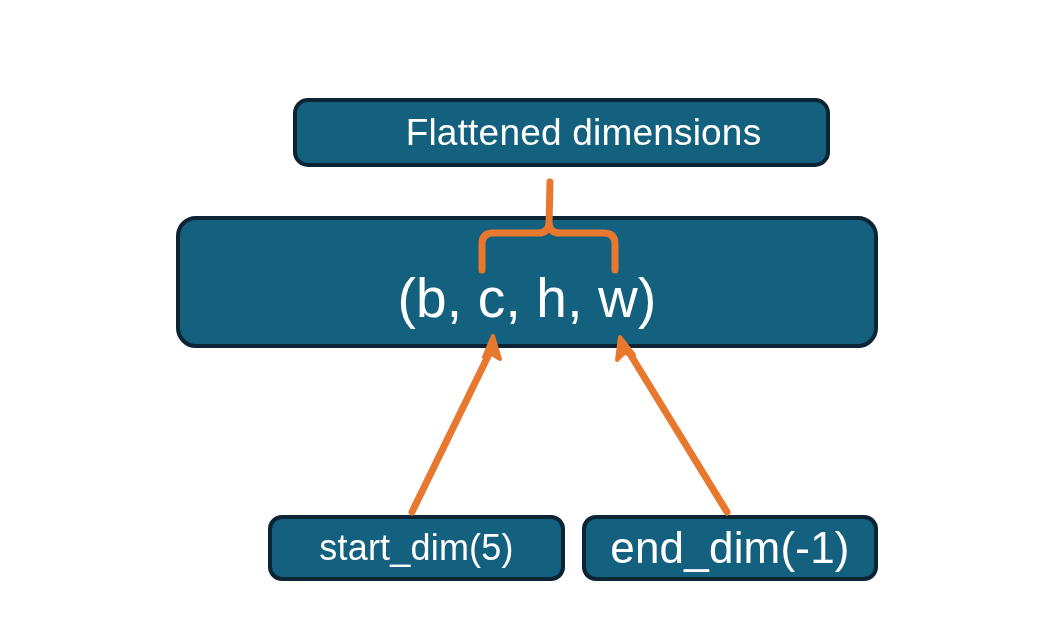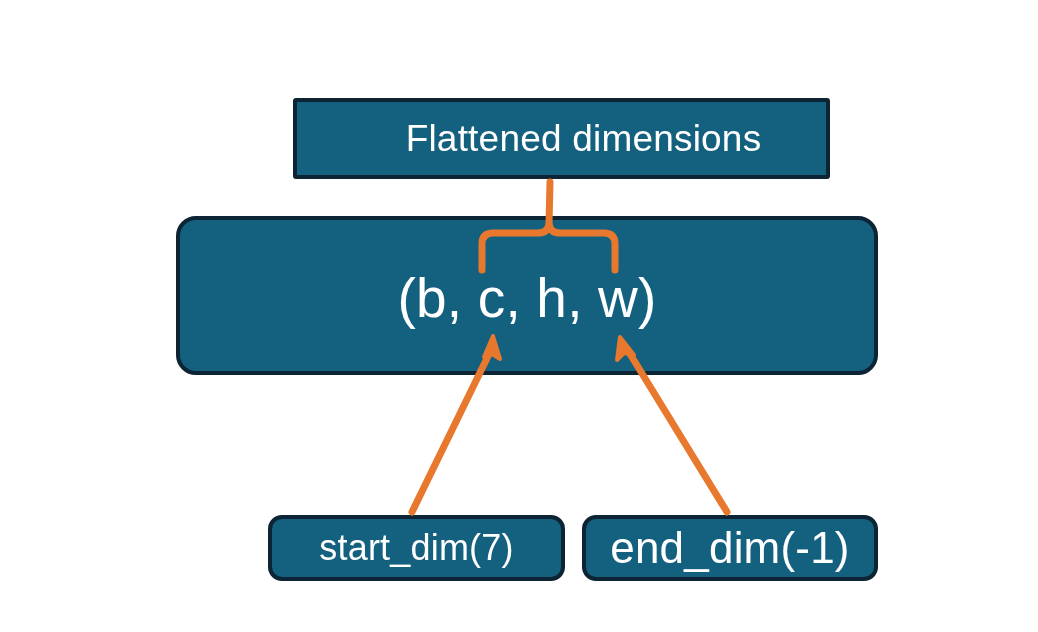--- a/index.html
+++ b/index.html
@@ -32,30 +32,30 @@
     font-family: "Liberation Sans", sans-serif;
     font-weight: 400;
     letter-spacing: 0.2px;
     white-space: nowrap;
     z-index: 2;
   }
   #flattened-box {
     left: 293px;
     top: 98px;
     width: 537px;
-    height: 81px;
-    border-radius: 3px;
+    height: 69px;
+    border-radius: 15px;
     font-size: 37px;
     padding-left: 44px;
   }
   #tuple-box {
     left: 176px;
     top: 216px;
     width: 702px;
-    height: 159px;
+    height: 132px;
     border-radius: 20px;
     font-size: 55px;
     align-items: flex-start;
     padding-top: 46px;
     text-align: right;
   }
   #start-dim-box {
     left: 268px;
     top: 515px;
     width: 297px;
@@ -88,21 +88,21 @@
 
   <div class="node" id="flattened-box">
     <span>Flattened dimensions</span>
   </div>
 
   <div class="node" id="tuple-box">
     <span>(b, c, h, w)</span>
   </div>
 
   <div class="node" id="start-dim-box">
-    <span>start_dim(7)</span>
+    <span>start_dim(5)</span>
   </div>
 
   <div class="node" id="end-dim-box">
     <span>end_dim(-1)</span>
   </div>
 
   <svg class="overlay-svg" id="brace-layer" viewBox="0 0 1038 632">
     <g fill="none" stroke="#E8782D" stroke-width="7" stroke-linecap="round" stroke-linejoin="round">
       <path d="M 482 270
                L 482 244

